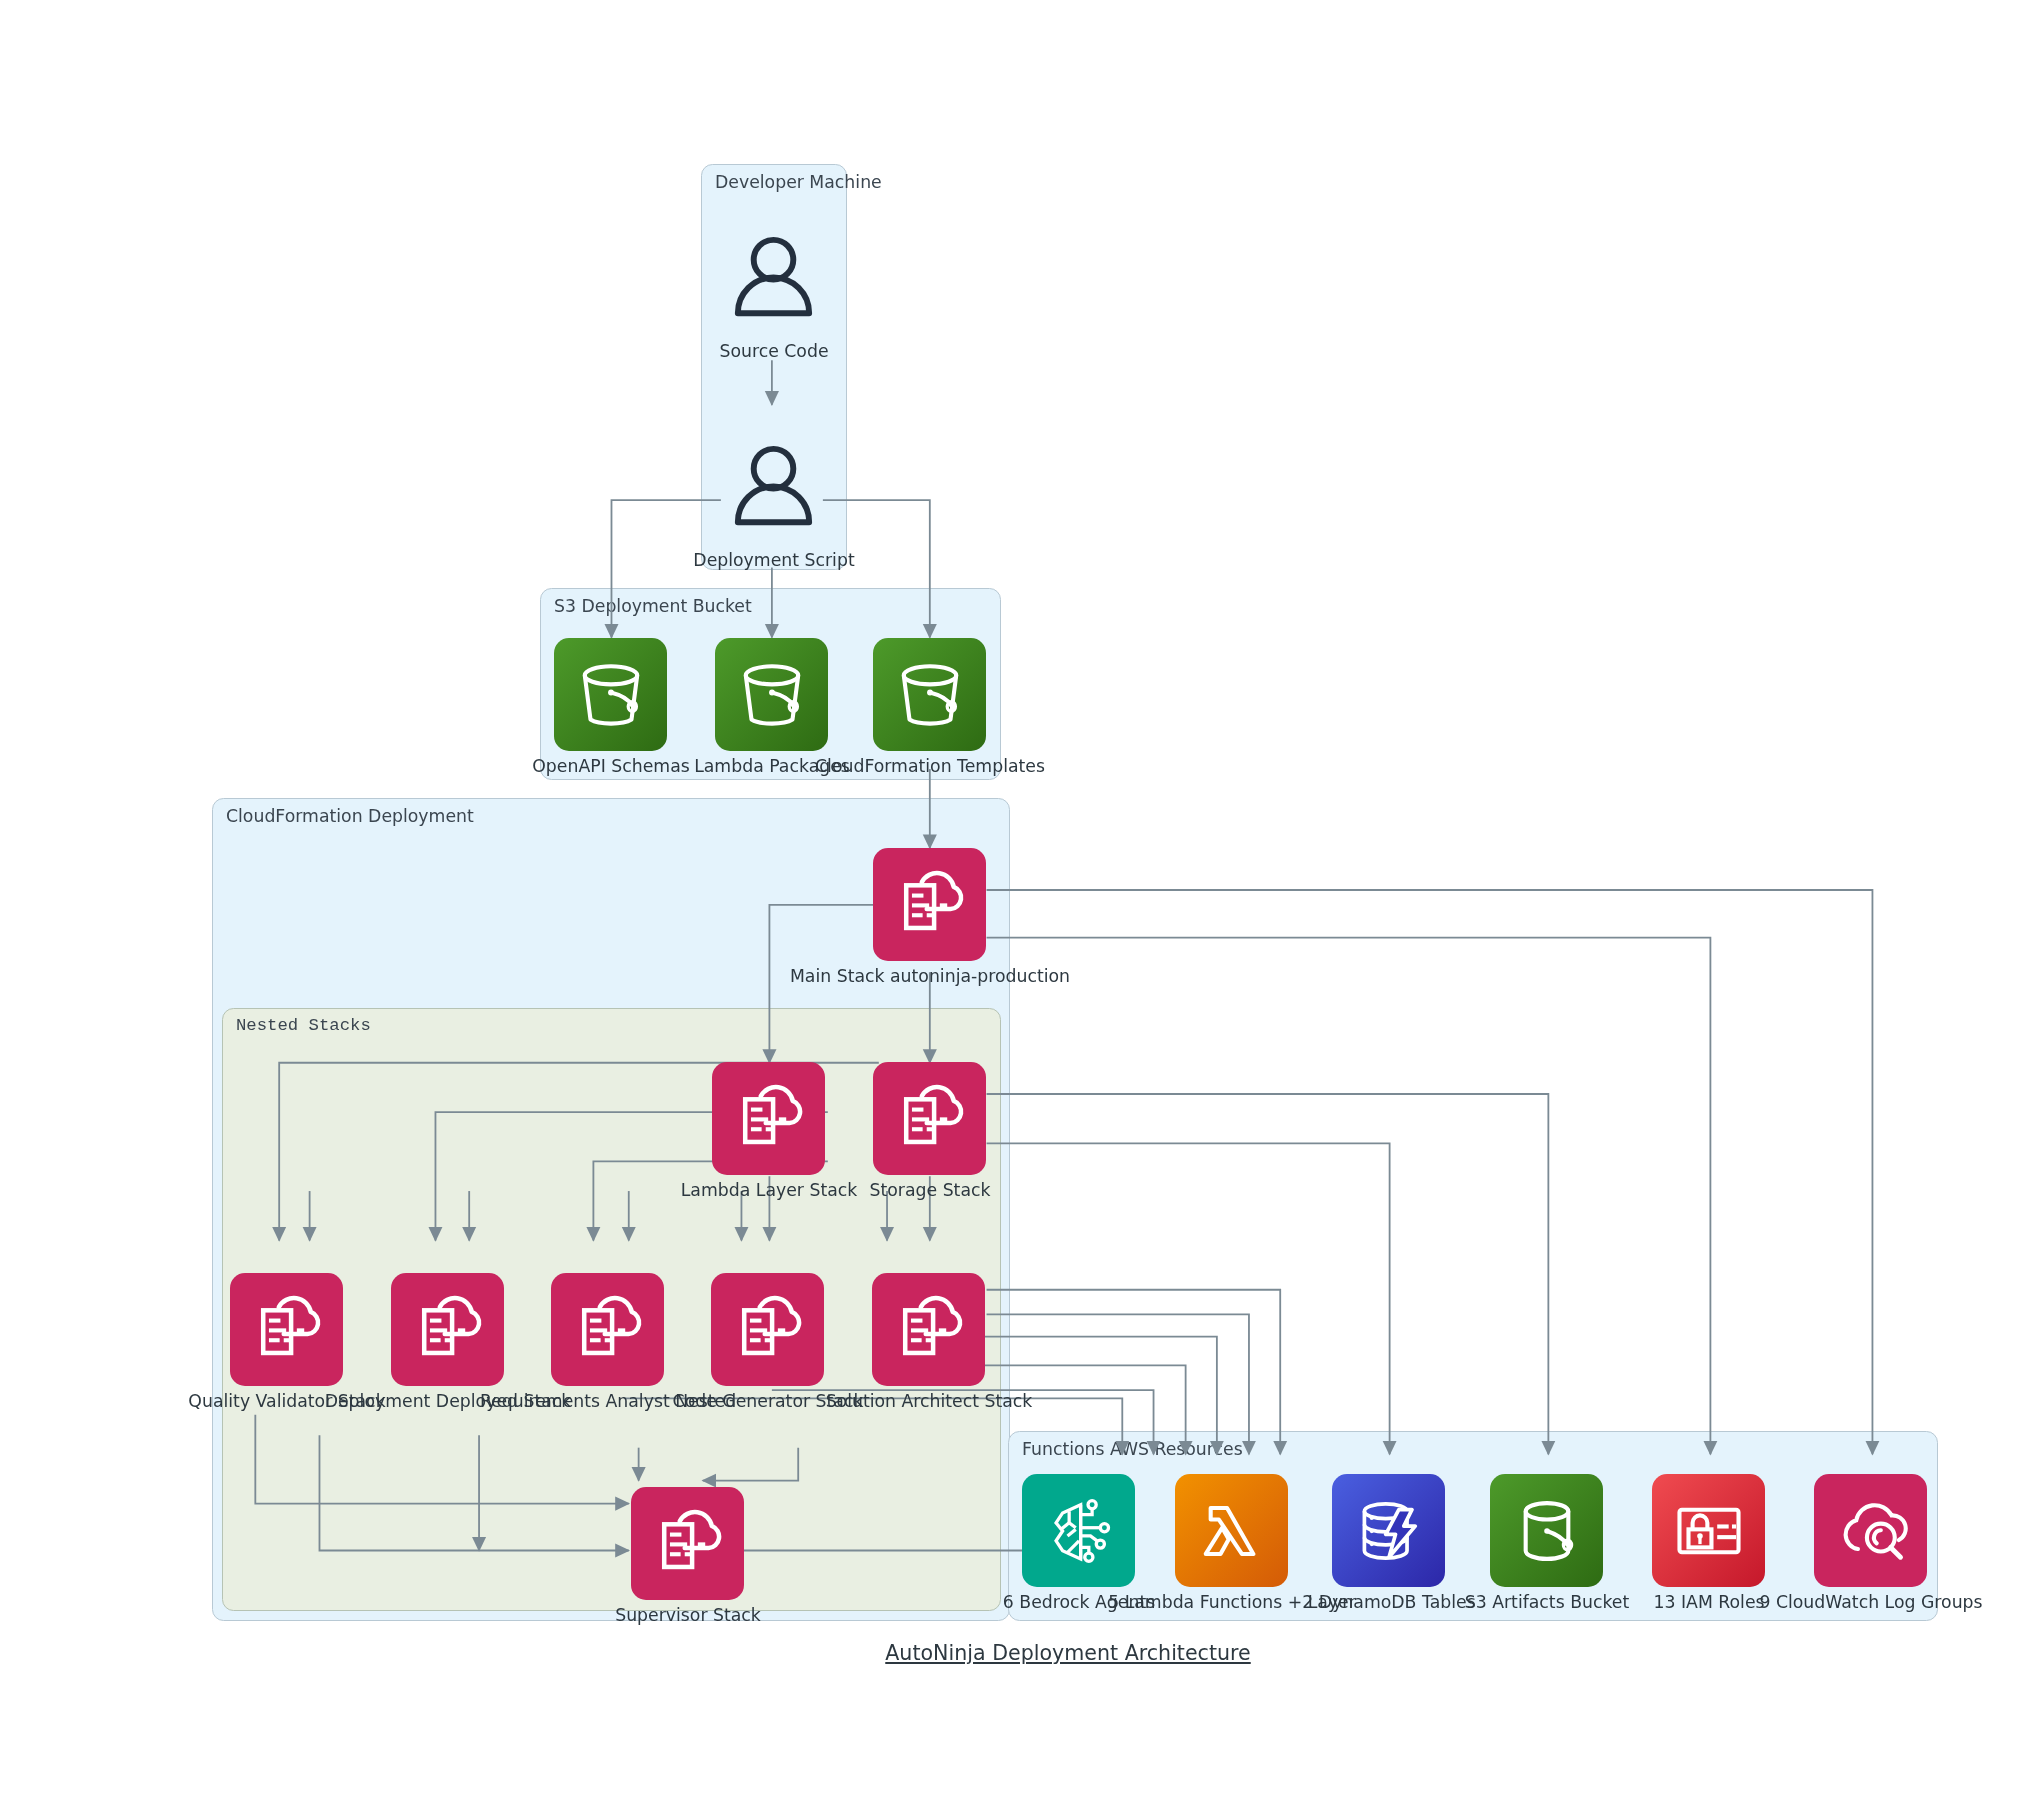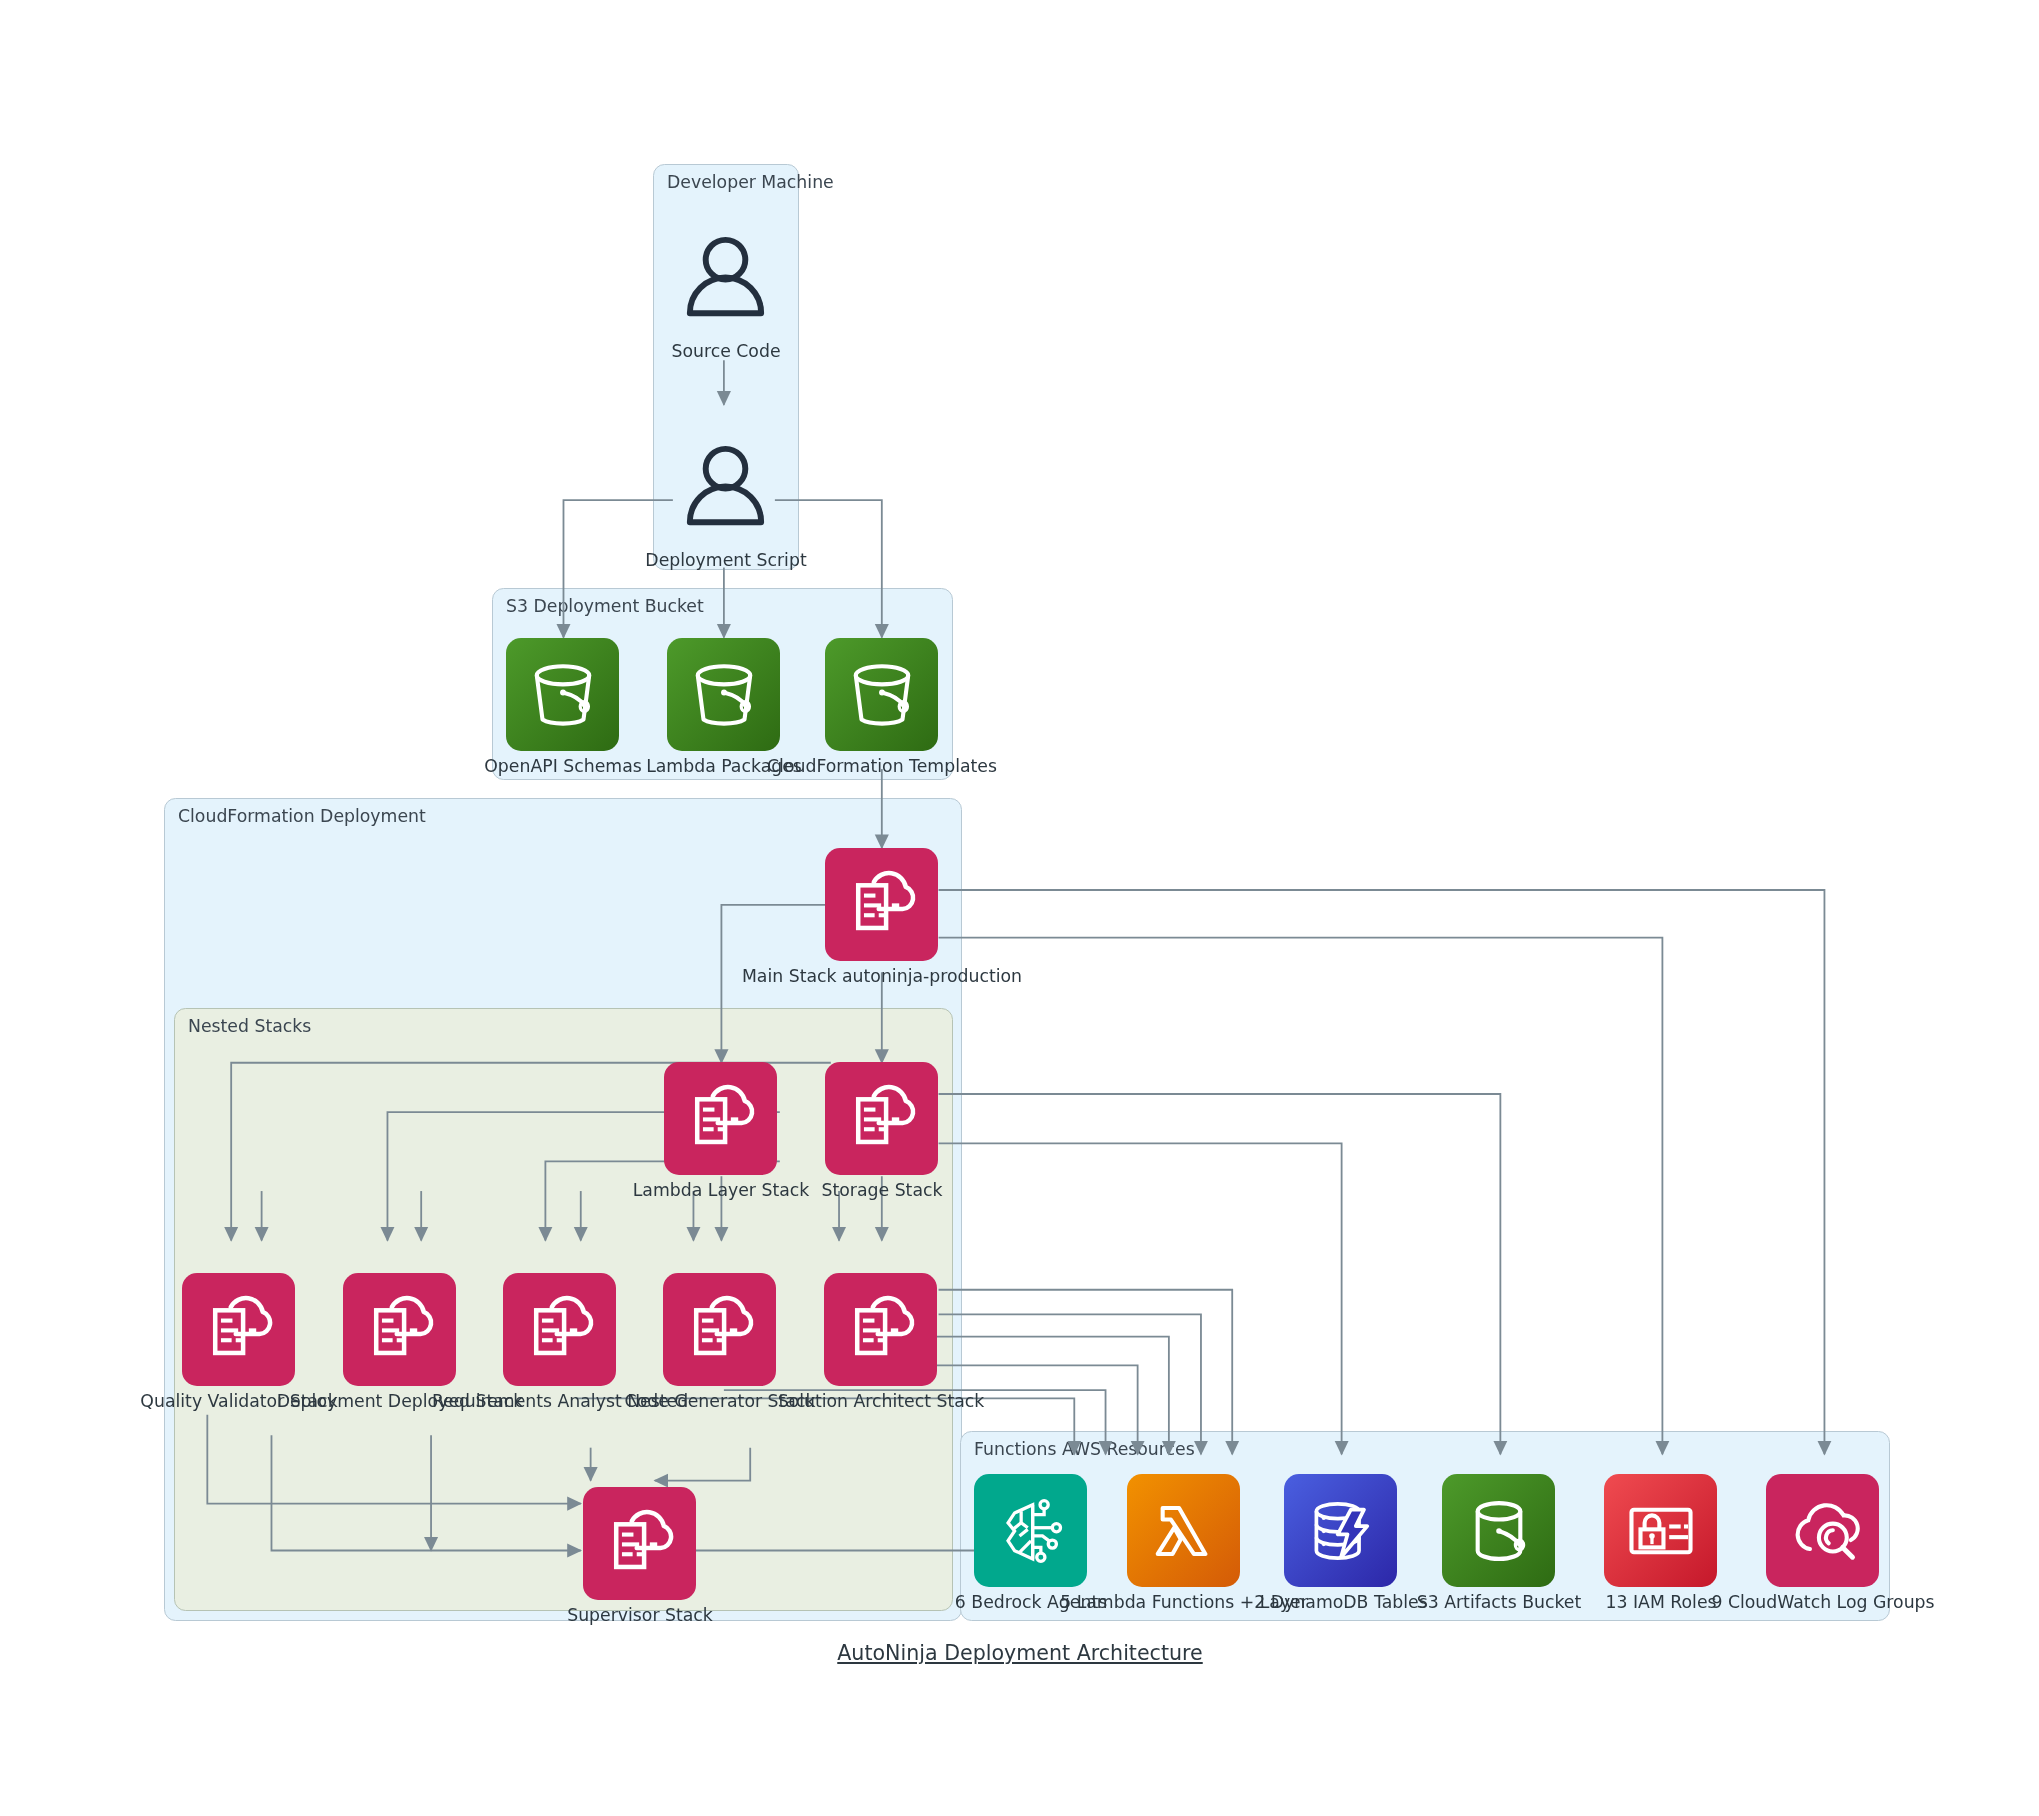--- a/index.html
+++ b/index.html
@@ -6,31 +6,31 @@
     margin: 0; padding: 0;
     background: #ffffff;
   }
   body {
     width: 2040px; height: 1817px;
     position: relative;
     font-family: "DejaVu Sans", sans-serif;
     color: #232F3E;
     overflow: hidden;
   }
-  #canvas { position: absolute; inset: 0; }
+  #canvas { position: absolute; inset: 0; margin-left: 48px; }
   svg.edges { position: absolute; left: 0; top: 0; width: 2040px; height: 1817px; pointer-events: none; }
 
   .group {
     position: absolute;
     border: 1.3px solid #b9c6cf;
     border-radius: 11.5px;
     box-sizing: border-box;
   }
   .group.blue { background: #e4f3fc; border-color: #b8c9d4; }
-  .group.green { background: #e9efe2; border-color: #b6c3b4; }
+  .group.green { background: #e9efe2; border-color: #b6c3b4; font-family: Liberation Mono, monospace; }
   .group > .group-label {
     position: absolute;
     left: 13px; top: 6.6px;
     font-size: 17.3px;
     color: #3b4650;
     white-space: nowrap;
   }
 
   .node {
     position: absolute;

